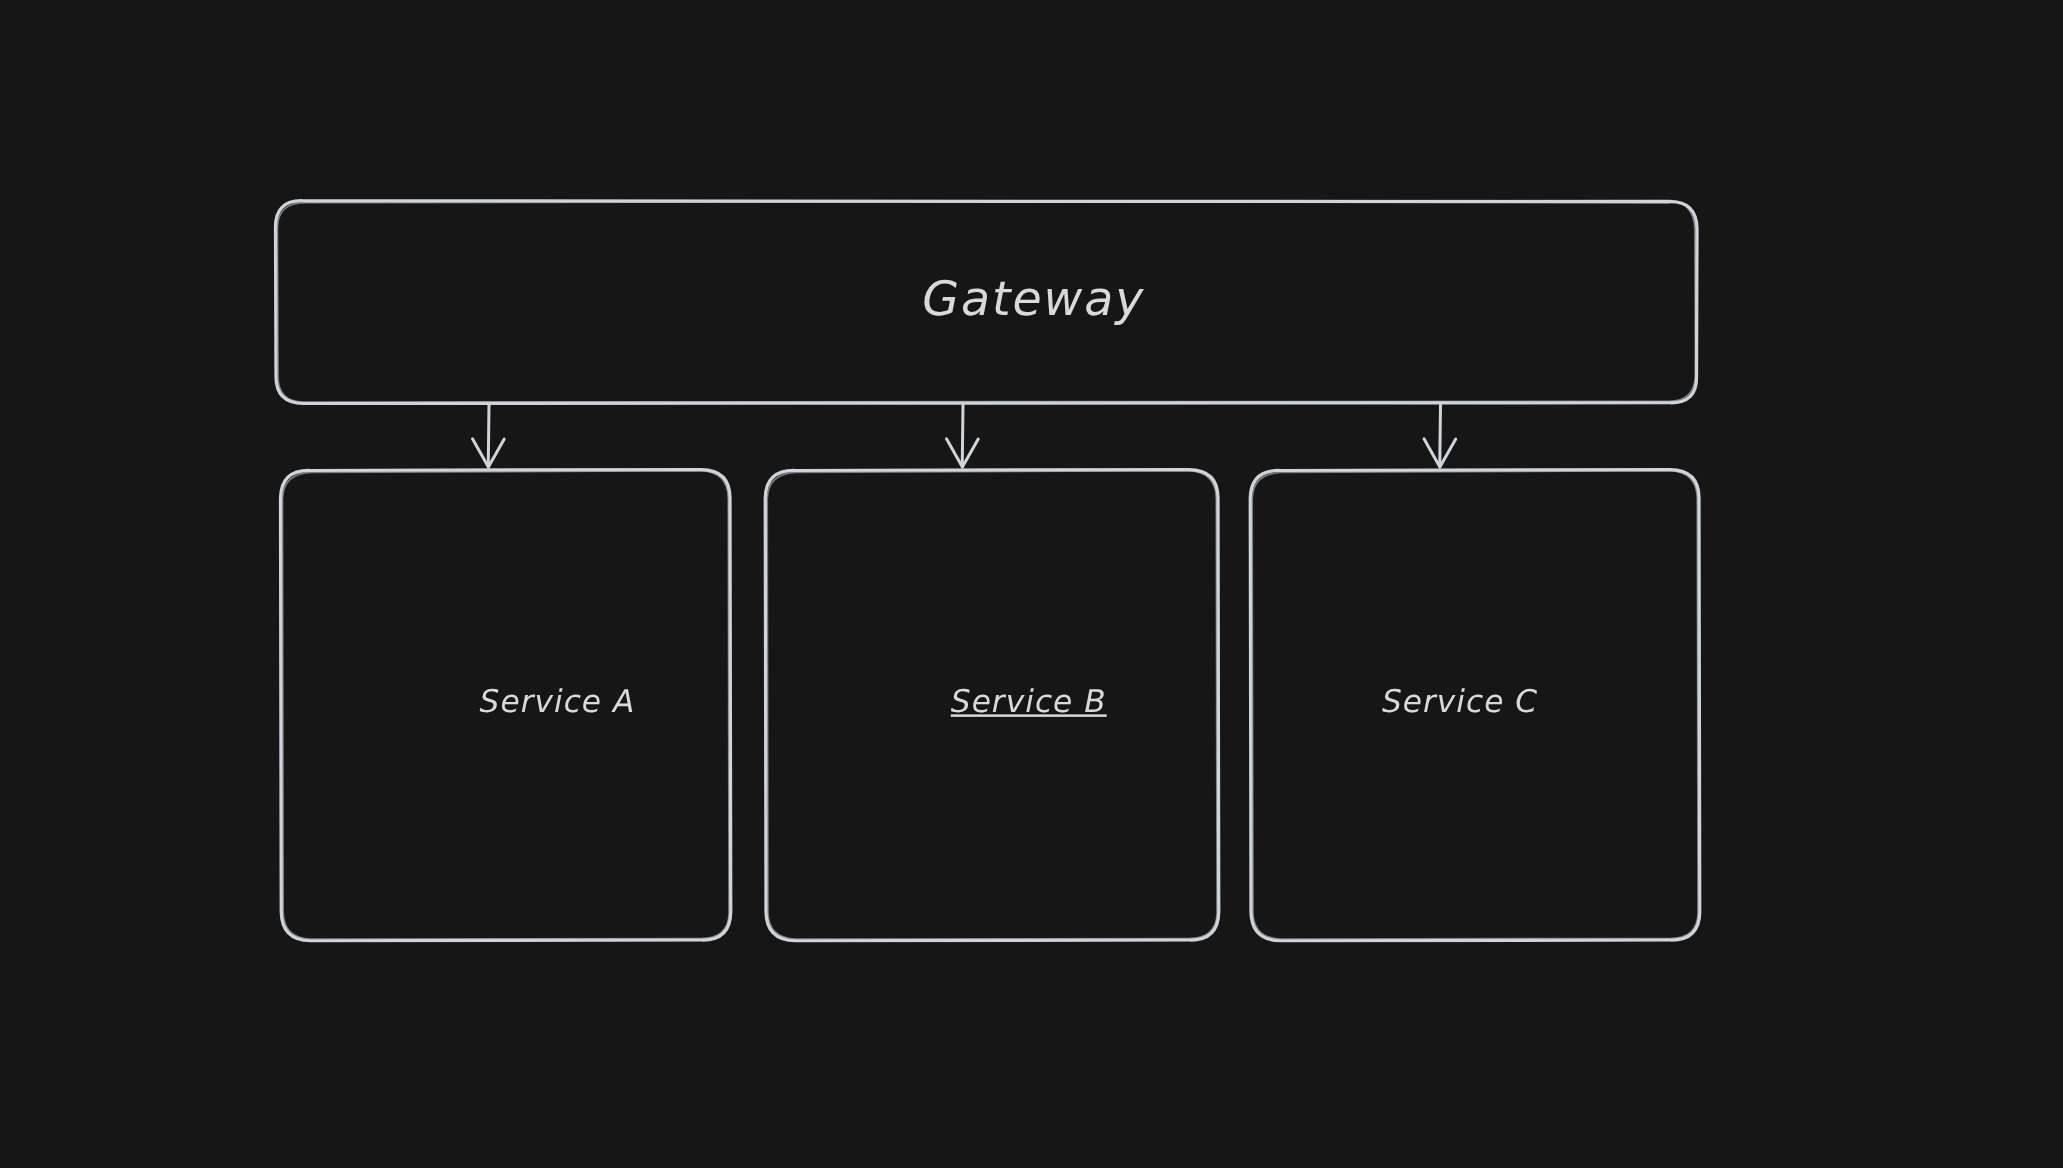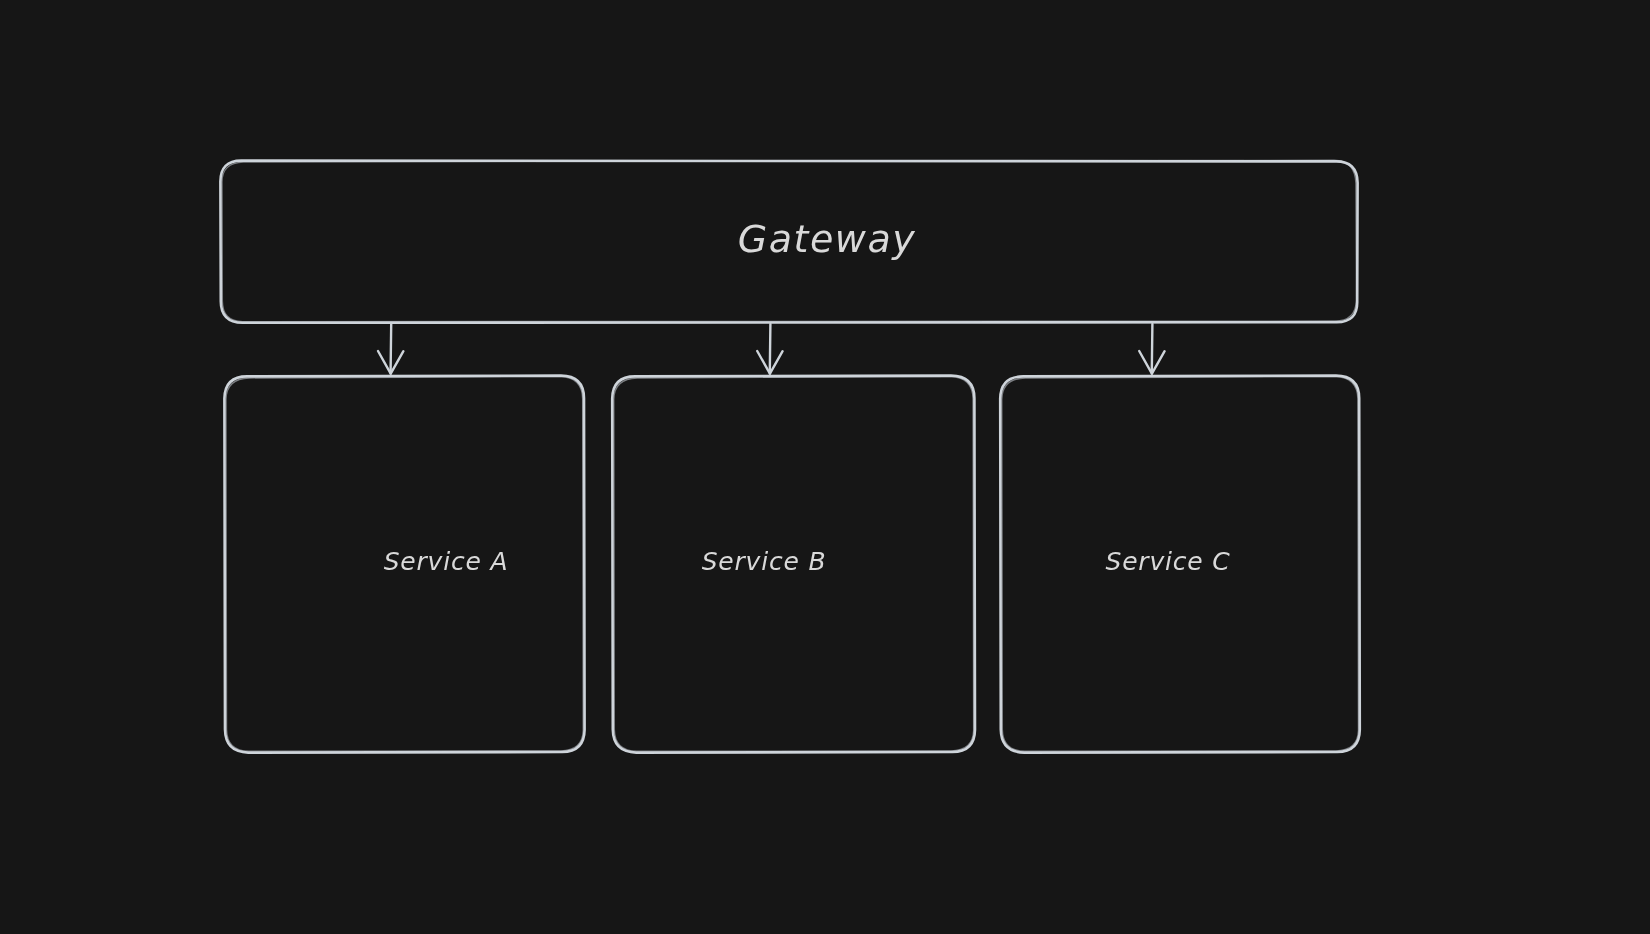--- a/index.html
+++ b/index.html
@@ -160,21 +160,21 @@
                L 1001.8 399.4
                Q 1002.2 378.6 1025.2 378.0 Z" fill="none" stroke="#ced4da" stroke-width="1.3" opacity="0.55" stroke-linecap="round" stroke-linejoin="round"></path>
     </g>
 
   </svg>
 
   <div class="node-label label-gateway" id="label-gateway" style="left: 788px; top: 239px; margin-left: 39px;">Gateway</div>
 
   <div class="node-label label-service" id="label-service-a" style="left: 402px; top: 561px; margin-left: 44px;">Service A</div>
 
-  <div class="node-label label-service" id="label-service-b" style="left: 764px; top: 561px;">Service B</div>
+  <div class="node-label label-service" id="label-service-b" style="left: 823px; top: 561px; text-decoration: underline;">Service B</div>
 
   <div class="node-label label-service" id="label-service-c" style="left: 1168px; top: 561px;">Service C</div>
 
   <div class="hit" id="hit-gateway" style="left: 220px; top: 160px; width: 1138px; height: 163px;"></div>
   <div class="hit" id="hit-service-a" style="left: 224px; top: 376px; width: 361px; height: 377px;"></div>
   <div class="hit" id="hit-service-b" style="left: 612px; top: 376px; width: 363px; height: 377px;"></div>
   <div class="hit" id="hit-service-c" style="left: 1000px; top: 376px; width: 360px; height: 377px;"></div>
 
 </div>
 

